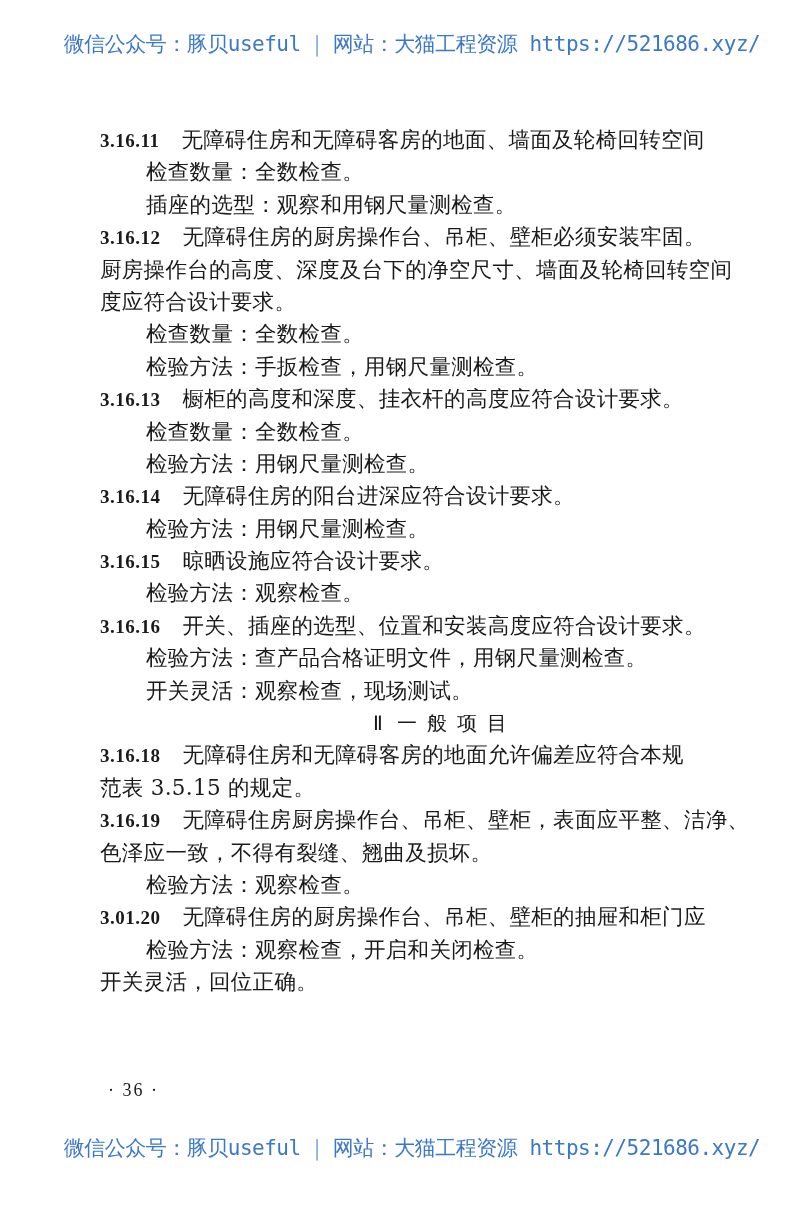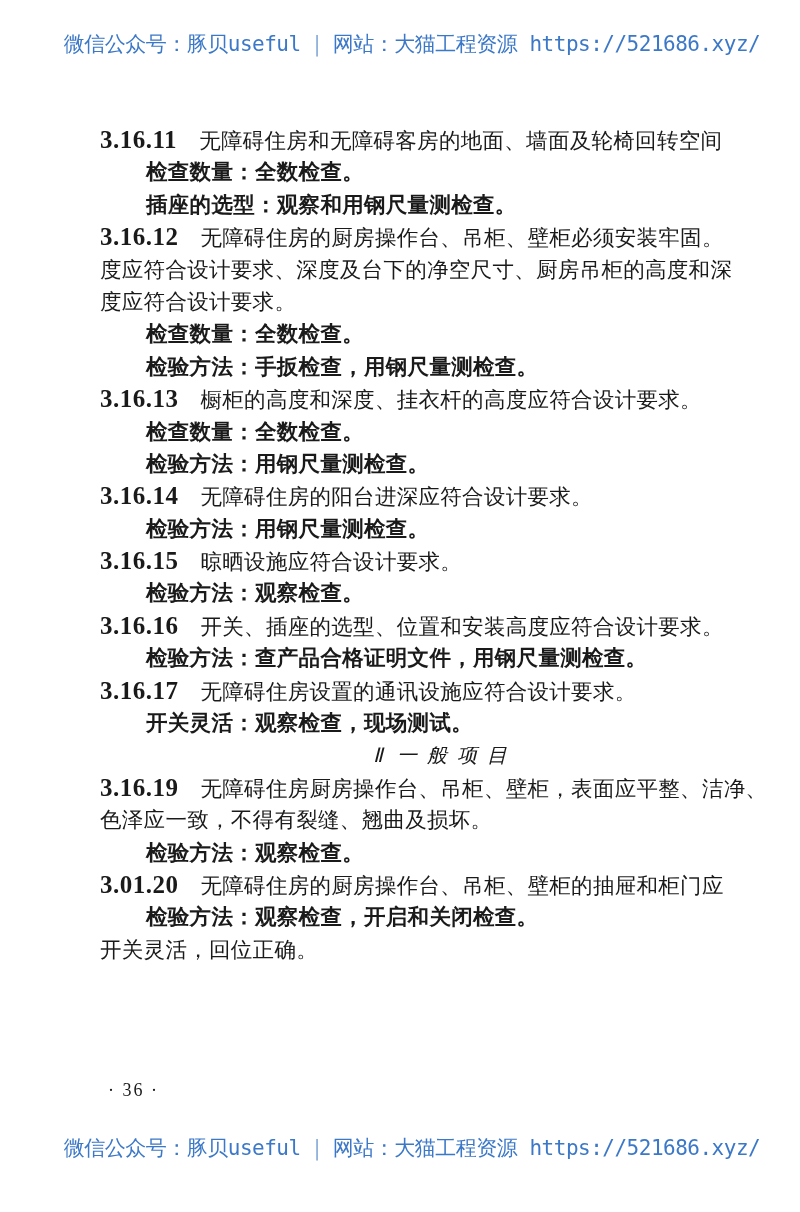--- a/index.html
+++ b/index.html
@@ -39,34 +39,33 @@
       top: 124px;
       width: 650px;
     }
     .line {
       font-size: 21.5px;
       line-height: 32.4px;
       height: 32.4px;
       white-space: nowrap;
       letter-spacing: 0.3px;
     }
-    .indent { padding-left: 46px; font-weight: bold; }
+    .indent { padding-left: 46px; }
     .num {
       font-family: "Liberation Serif", "DejaVu Serif", serif;
       font-weight: bold;
-      font-size: 25px;
+      font-size: 19px;
       margin-right: 22px;
       letter-spacing: 0.5px;
     }
     .section-head {
       text-align: center;
       padding-left: 40px;
       letter-spacing: 10px;
       font-size: 20px;
-      font-style: italic;
     }
     .section-head .roman {
       font-family: "Liberation Serif", serif;
       margin-right: 14px;
       letter-spacing: 0;
     }
     .page-num {
       position: absolute;
       left: 108px;
       top: 1080px;
@@ -85,21 +84,21 @@
 <div class="content">
 
   <div>
     <div class="line"><span class="num">3.16.11</span><span>无障碍住房和无障碍客房的地面、墙面及轮椅回转空间</span></div>
     <div class="line indent">检查数量：全数检查。</div>
     <div class="line indent">插座的选型：观察和用钢尺量测检查。</div>
   </div>
 
   <div>
     <div class="line"><span class="num">3.16.12</span><span>无障碍住房的厨房操作台、吊柜、壁柜必须安装牢固。</span></div>
-    <div class="line">度应符合设计要求、深度及台下的净空尺寸、厨房吊柜的高度和深</div>
+    <div class="line">厨房操作台的高度、深度及台下的净空尺寸、墙面及轮椅回转空间</div>
     <div class="line">度应符合设计要求。</div>
     <div class="line indent">检查数量：全数检查。</div>
     <div class="line indent">检验方法：手扳检查，用钢尺量测检查。</div>
   </div>
 
   <div>
     <div class="line"><span class="num">3.16.13</span><span>橱柜的高度和深度、挂衣杆的高度应符合设计要求。</span></div>
     <div class="line indent">检查数量：全数检查。</div>
     <div class="line indent">检验方法：用钢尺量测检查。</div>
   </div>
@@ -113,26 +112,29 @@
     <div class="line"><span class="num">3.16.15</span><span>晾晒设施应符合设计要求。</span></div>
     <div class="line indent">检验方法：观察检查。</div>
   </div>
 
   <div>
     <div class="line"><span class="num">3.16.16</span><span>开关、插座的选型、位置和安装高度应符合设计要求。</span></div>
     <div class="line indent">检验方法：查产品合格证明文件，用钢尺量测检查。</div>
   </div>
 
   <div>
-    <div class="line"><span class="num">3.16.17</span><span>无障碍住房设置的通讯设施应符合设计要求。</span></div>
     <div class="line indent">开关灵活：观察检查，现场测试。</div>
   </div>
 
   <div class="line section-head"><span class="roman">Ⅱ</span><span>一般项目</span></div>
 
+  <div>
+    <div class="line"><span class="num">3.16.18</span><span>无障碍住房和无障碍客房的地面允许偏差应符合本规</span></div>
+    <div class="line">范表 3.5.15 的规定。</div>
+  </div>
 
   <div>
     <div class="line"><span class="num">3.16.19</span><span>无障碍住房厨房操作台、吊柜、壁柜，表面应平整、洁净、</span></div>
     <div class="line">色泽应一致，不得有裂缝、翘曲及损坏。</div>
     <div class="line indent">检验方法：观察检查。</div>
   </div>
 
   <div>
     <div class="line"><span class="num">3.01.20</span><span>无障碍住房的厨房操作台、吊柜、壁柜的抽屉和柜门应</span></div>
     <div class="line indent">检验方法：观察检查，开启和关闭检查。</div>

